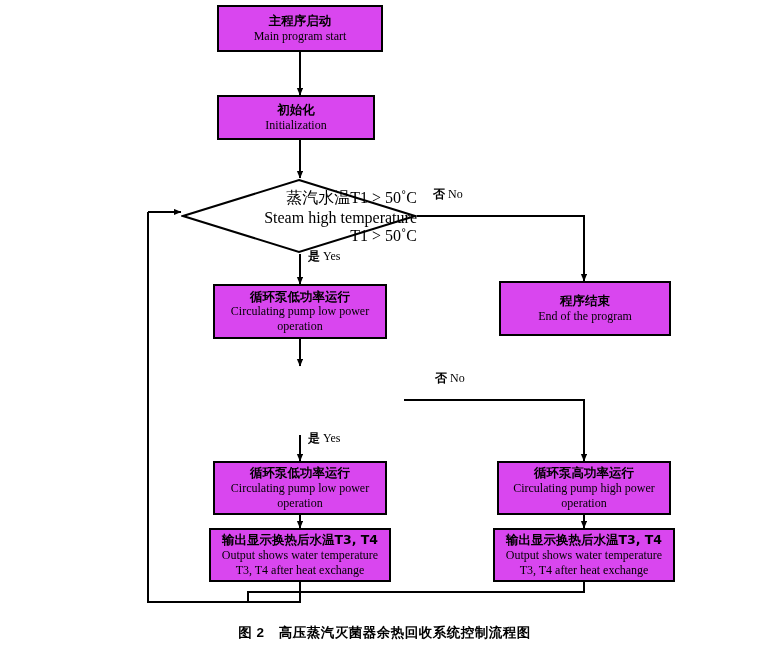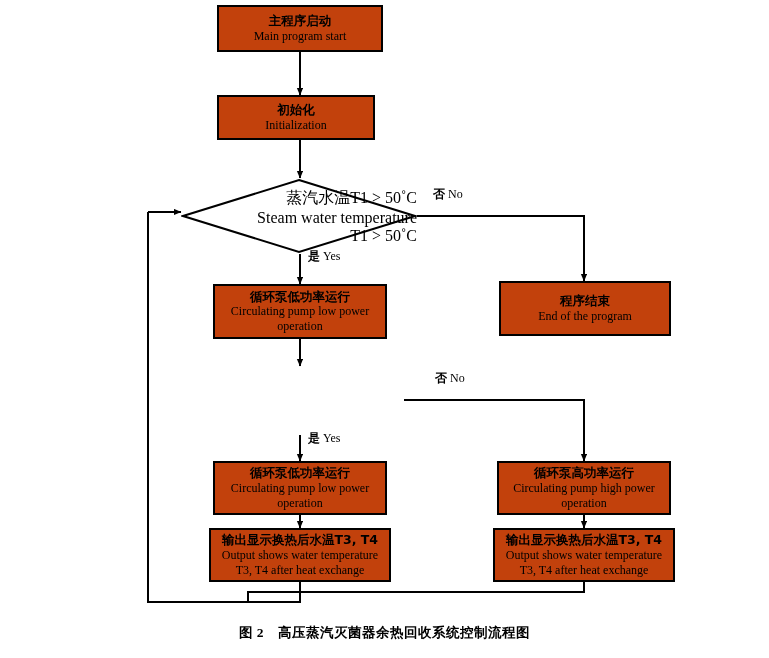--- a/index.html
+++ b/index.html
@@ -31,21 +31,21 @@
     pointer-events: none;
   }
   .node {
     position: absolute;
     box-sizing: border-box;
     display: flex;
     flex-direction: column;
     align-items: center;
     justify-content: center;
     text-align: center;
-    background: #c2410c;
+    background: #d946ef;
   }
   .box {
     border: 2px solid #000000;
   }
   .node .zh {
     font-family: "DejaVu Sans", sans-serif;
     font-weight: bold;
     font-size: 12.5px;
     line-height: 1.25;
     white-space: nowrap;
@@ -91,21 +91,21 @@
     font-family: "Liberation Serif", "DejaVu Serif", serif;
     font-size: 12px;
     margin-top: 20px;
   }
   #caption {
     position: absolute;
     left: 0;
     top: 624px;
     width: 769px;
     text-align: center;
-    font-family: Liberation Serif, serif;
+    font-family: Liberation Sans, sans-serif;
     font-weight: bold;
     font-size: 13.5px;
     letter-spacing: 0.5px;
     white-space: nowrap;
   }
   #caption .fignum { margin-right: 14px; }
 </style>
 </head>
 <body>
 
@@ -154,21 +154,21 @@
     <div class="zh">初始化</div>
     <div class="en">Initialization</div>
   </div>
 
   <div class="diamond-wrap" style="left:181px; top:178px; width:236px; height:76px;">
     <svg width="236" height="76" viewBox="0 0 236 76">
       <polygon points="118,2 234,38 118,74 2,38" fill="#ffffff" stroke="#000000" stroke-width="2"></polygon>
     </svg>
     <div class="diamond-text">
       <div class="zh">蒸汽水温T1 &gt; 50˚C</div>
-      <div class="en">Steam water temperature</div>
+      <div class="en">Steam high temperature</div>
       <div class="en">T1 &gt; 50˚C</div>
     </div>
   </div>
 
   <div class="node box" style="left:213px; top:284px; width:174px; height:55px;">
     <div class="zh">循环泵低功率运行</div>
     <div class="en">Circulating pump low power</div>
     <div class="en">operation</div>
   </div>
 

